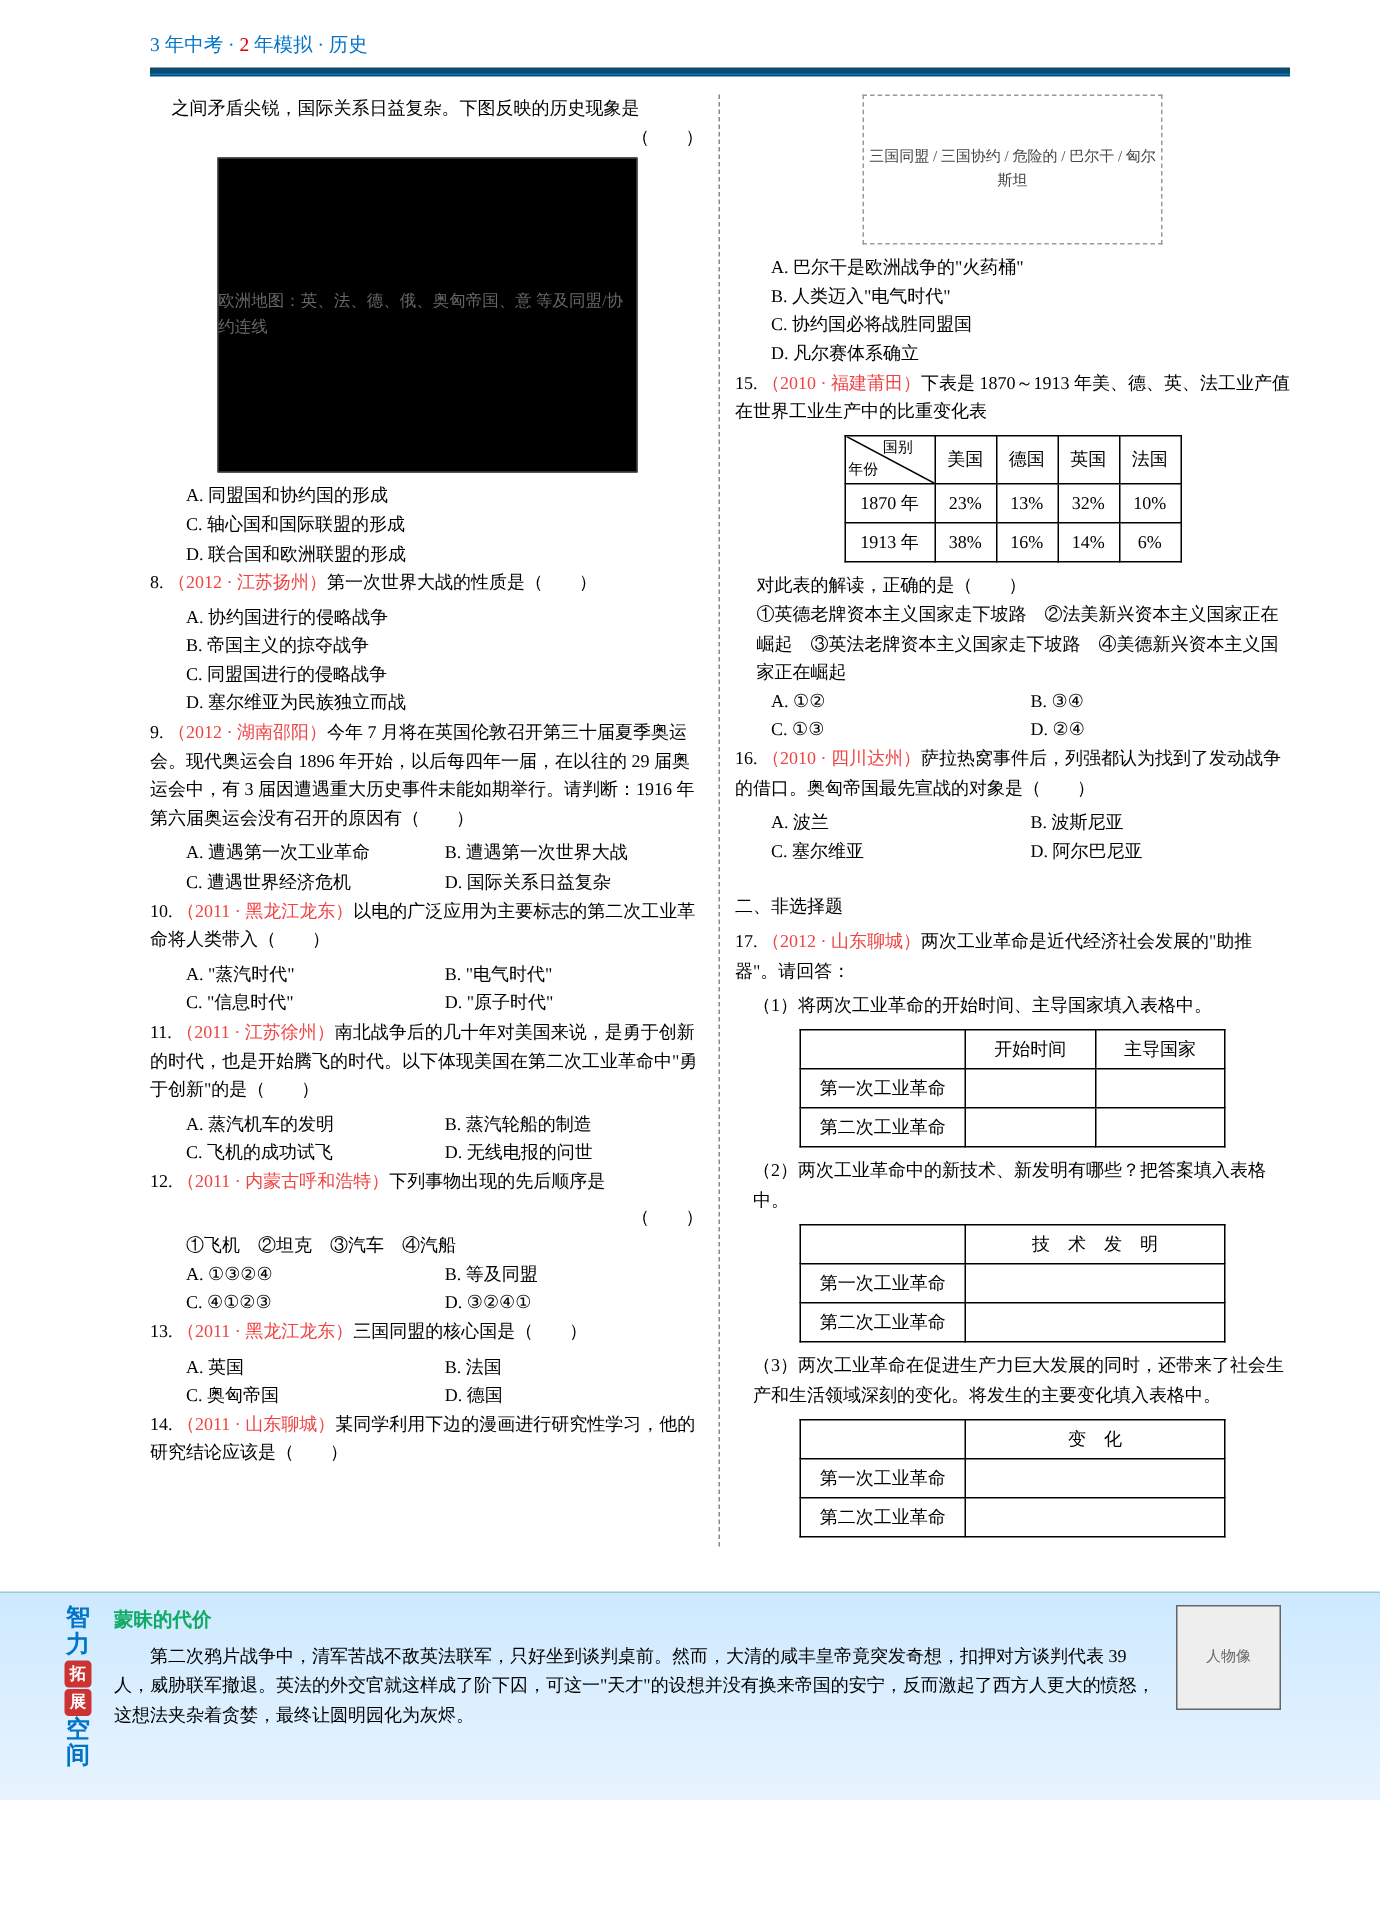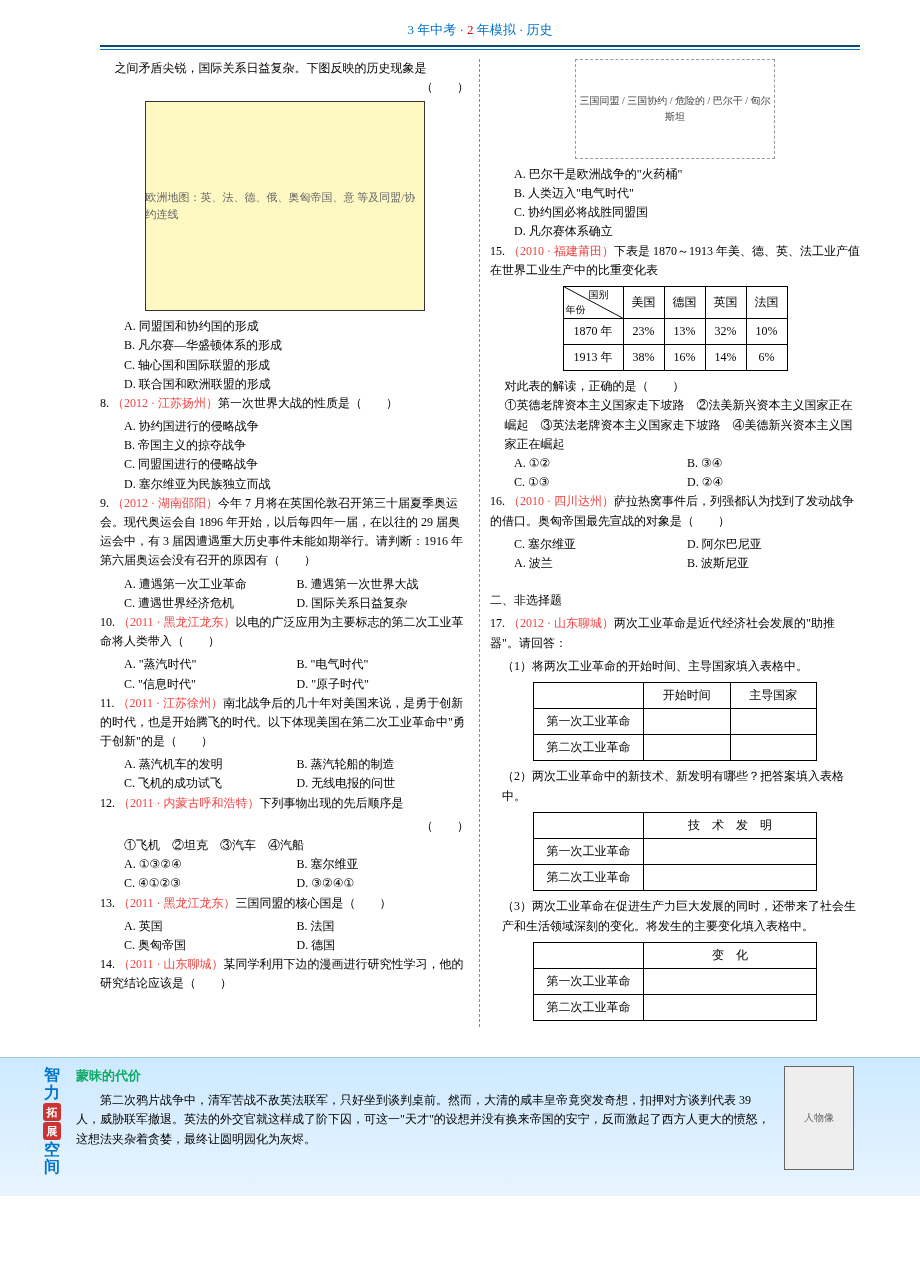--- a/index.html
+++ b/index.html
@@ -6,25 +6,24 @@
   body {
     font-family: "SimSun", "宋体", serif;
     font-size: 12px;
     line-height: 1.6;
     width: 920px;
     background: #fff;
     color: #000;
   }
   .page { padding: 20px 60px 0 100px; position: relative; }
   .header {
-    text-align: center;
     color: #0074c8;
     font-size: 13px;
     padding-bottom: 4px;
-    border-bottom: 2px solid #0c4a6e;
+    border-bottom: 6px solid #0c4a6e;
     margin-bottom: 12px;
     position: relative;
   }
   .header .red { color: #d00; }
   .header::before {
     content: '';
     position: absolute;
     left: 0; right: 0; bottom: -5px;
     border-bottom: 1px solid #0074c8;
   }
@@ -37,21 +36,21 @@
   .opts { padding-left: 2em; }
   .opts .opt { display: block; }
   .opts-row { padding-left: 2em; display: flex; }
   .opts-row .opt { flex: 1; }
   .image-box {
     width: 280px; height: 210px;
     border: 1px solid #333;
     margin: 4px auto 6px;
     display: flex; align-items: center; justify-content: center;
     font-size: 11px; color: #666;
-    background: #fef9c3;
+    background: #000000;
   }
   .cartoon-box {
     width: 200px; height: 100px;
     margin: 0 auto 6px;
     display: flex; align-items: center; justify-content: center;
     font-size: 10px; color: #444;
     text-align: center;
     border: 1px dashed #999;
   }
   table { border-collapse: collapse; margin: 6px auto; }
@@ -85,21 +84,21 @@
   }
   .sidebar-label span { display:block; }
   .sidebar-label .ico {
     background:#c33; color:#fff; width:18px; height:18px;
     border-radius:3px; font-size:11px; line-height:18px;
     margin: 1px auto;
   }
   .footer-content { flex: 1; padding: 0 12px; font-family: "KaiTi","楷体",serif; font-size: 12px; }
   .footer-title { color: #1a6; font-weight: bold; margin-bottom: 4px; font-size: 13px; }
   .footer-img {
-    width: 70px; height: 104px;
+    width: 70px; height: 70px;
     border: 1px solid #666;
     background: #eee;
     margin-right: 6px;
     display:flex;align-items:center;justify-content:center;
     font-size:10px;color:#666;
   }
 </style>
 </head>
 <body>
 
@@ -111,21 +110,20 @@
   <div class="columns">
 
     <div class="col col-left">
 
       <div>
         <div class="indent-cont"><span>之间矛盾尖锐，国际关系日益复杂。下图反映的历史现象是</span></div>
         <div style="text-align:right">（　　）</div>
         <div class="image-box">欧洲地图：英、法、德、俄、奥匈帝国、意 等及同盟/协约连线</div>
         <div class="opts">
           <span class="opt">A. 同盟国和协约国的形成</span>
-          <span class="opt">B. 凡尔赛—华盛顿体系的形成</span>
           <span class="opt">C. 轴心国和国际联盟的形成</span>
           <span class="opt">D. 联合国和欧洲联盟的形成</span>
         </div>
       </div>
 
       <div>
         <div class="stem"><span>8. </span><span class="source">（2012 · 江苏扬州）</span><span>第一次世界大战的性质是（　　）</span></div>
         <div class="opts">
           <span class="opt">A. 协约国进行的侵略战争</span>
           <span class="opt">B. 帝国主义的掠夺战争</span>
@@ -169,21 +167,21 @@
           <span class="opt">D. 无线电报的问世</span>
         </div>
       </div>
 
       <div>
         <div class="stem"><span>12. </span><span class="source">（2011 · 内蒙古呼和浩特）</span><span>下列事物出现的先后顺序是</span></div>
         <div style="text-align:right">（　　）</div>
         <div class="opts"><span>①飞机　②坦克　③汽车　④汽船</span></div>
         <div class="opts-row">
           <span class="opt">A. ①③②④</span>
-          <span class="opt">B. 塞尔维亚</span>
+          <span class="opt">B. 等及同盟</span>
         </div>
         <div class="opts-row">
           <span class="opt">C. ④①②③</span>
           <span class="opt">D. ③②④①</span>
         </div>
       </div>
 
       <div>
         <div class="stem"><span>13. </span><span class="source">（2011 · 黑龙江龙东）</span><span>三国同盟的核心国是（　　）</span></div>
         <div class="opts-row">
@@ -253,26 +251,26 @@
         </div>
         <div class="opts-row">
           <span class="opt">C. ①③</span>
           <span class="opt">D. ②④</span>
         </div>
       </div>
 
       <div>
         <div class="stem"><span>16. </span><span class="source">（2010 · 四川达州）</span><span>萨拉热窝事件后，列强都认为找到了发动战争的借口。奥匈帝国最先宣战的对象是（　　）</span></div>
         <div class="opts-row">
+          <span class="opt">A. 波兰</span>
+          <span class="opt">B. 波斯尼亚</span>
+        </div>
+        <div class="opts-row">
           <span class="opt">C. 塞尔维亚</span>
           <span class="opt">D. 阿尔巴尼亚</span>
-        </div>
-        <div class="opts-row">
-          <span class="opt">A. 波兰</span>
-          <span class="opt">B. 波斯尼亚</span>
         </div>
       </div>
 
       <div class="section-title">二、非选择题</div>
 
       <div>
         <div class="stem"><span>17. </span><span class="source">（2012 · 山东聊城）</span><span>两次工业革命是近代经济社会发展的"助推器"。请回答：</span></div>
 
         <div class="sub">（1）将两次工业革命的开始时间、主导国家填入表格中。</div>
         <table class="fill-table">

